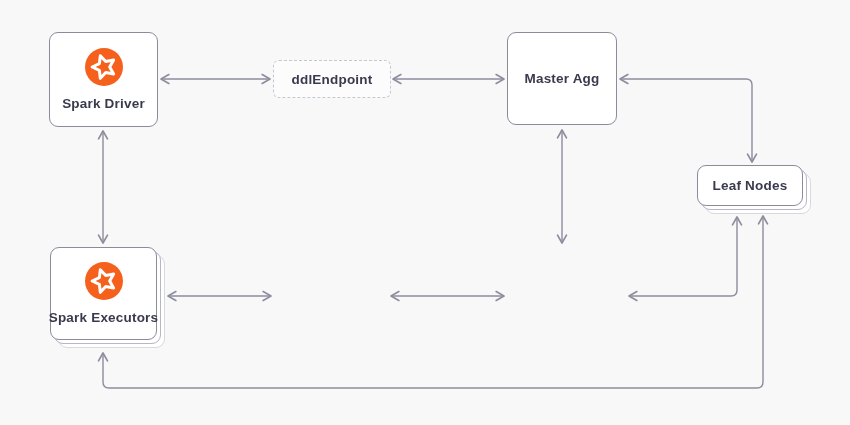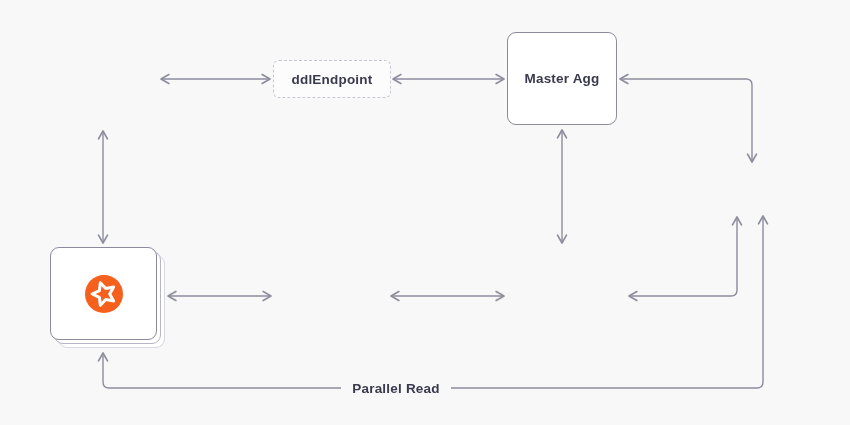--- a/index.html
+++ b/index.html
@@ -113,42 +113,60 @@
 
     <path class="edge" d="M168,296 L271,296" marker-start="url(#ah)" marker-end="url(#ah)"></path>
 
     <path class="edge" d="M391,296 L504,296" marker-start="url(#ah)" marker-end="url(#ah)"></path>
 
     <path class="edge" d="M629,296 L731,296 Q737,296 737,290 L737,217" marker-start="url(#ah)" marker-end="url(#ah)"></path>
 
     <path class="edge" d="M763,216 L763,382 Q763,388 757,388 L109,388 Q103,388 103,382 L103,353" marker-start="url(#ah)" marker-end="url(#ah)"></path>
   </svg>
 
+  <div class="node" style="left:49px; top:32px; width:109px; height:95px;">
+    <div class="card">
+      <span class="icon-circle">
+        <svg width="38" height="38" viewBox="0 0 24 24">
+          <circle cx="12" cy="12" r="12" fill="#F5611C"></circle>
+          <path d="M12,4.5 L14.12,9.09 L19.13,9.68 L15.42,13.11 L16.41,18.07 L12,15.6 L7.59,18.07 L8.58,13.11 L4.87,9.68 L9.88,9.09 Z" fill="none" stroke="#ffffff" stroke-width="1.9" stroke-linejoin="round" transform="rotate(-18 12 12)"></path>
+        </svg>
+      </span>
+      <span class="node-label">Spark Driver</span>
+    </div>
+  </div>
 
   <div class="dashed-node" style="left:273px; top:60px; width:118px; height:38px;text-align:center;">
     <span class="node-label">ddlEndpoint</span>
   </div>
 
   <div class="node" style="left:507px; top:32px; width:110px; height:93px;">
     <div class="card">
       <span class="node-label">Master Agg</span>
     </div>
   </div>
 
+  <div class="node" style="left:697px; top:165px; width:106px; height:41px;">
+    <div class="layer l2"></div>
+    <div class="layer l1"></div>
+    <div class="card">
+      <span class="node-label">Leaf Nodes</span>
+    </div>
+  </div>
 
   <div class="node" style="left:50px; top:247px; width:107px; height:93px;">
     <div class="layer l2"></div>
     <div class="layer l1"></div>
     <div class="card">
       <span class="icon-circle">
         <svg width="38" height="38" viewBox="0 0 24 24">
           <circle cx="12" cy="12" r="12" fill="#F5611C"></circle>
           <path d="M12,4.5 L14.12,9.09 L19.13,9.68 L15.42,13.11 L16.41,18.07 L12,15.6 L7.59,18.07 L8.58,13.11 L4.87,9.68 L9.88,9.09 Z" fill="none" stroke="#ffffff" stroke-width="1.9" stroke-linejoin="round" transform="rotate(-18 12 12)"></path>
         </svg>
       </span>
+      <span class="node-label">Spark Executors</span>
     </div>
   </div>
 
 
 
-  <div class="edge-label" style="left:341px; top:377px; width:110px; height:22px;">Parallel Read</div>
 
 </div>
 
 </body></html>

